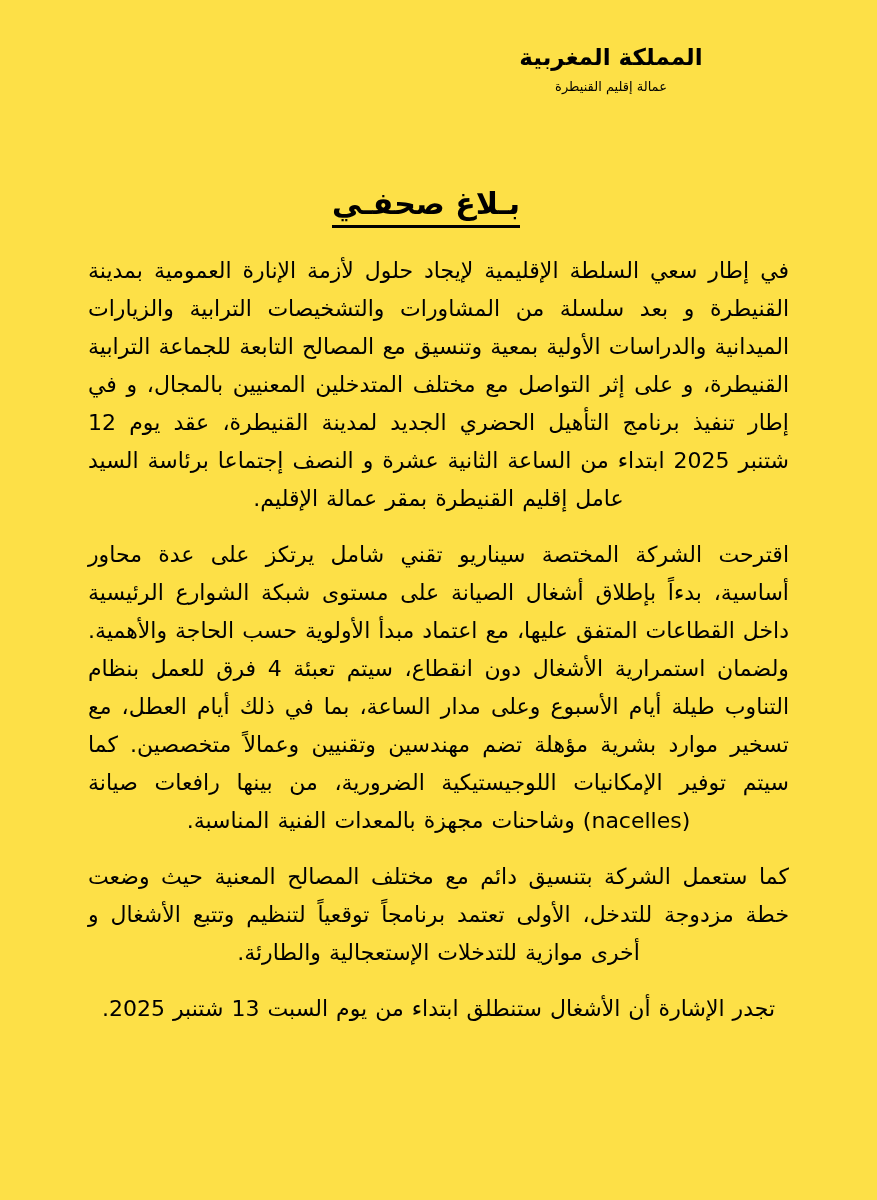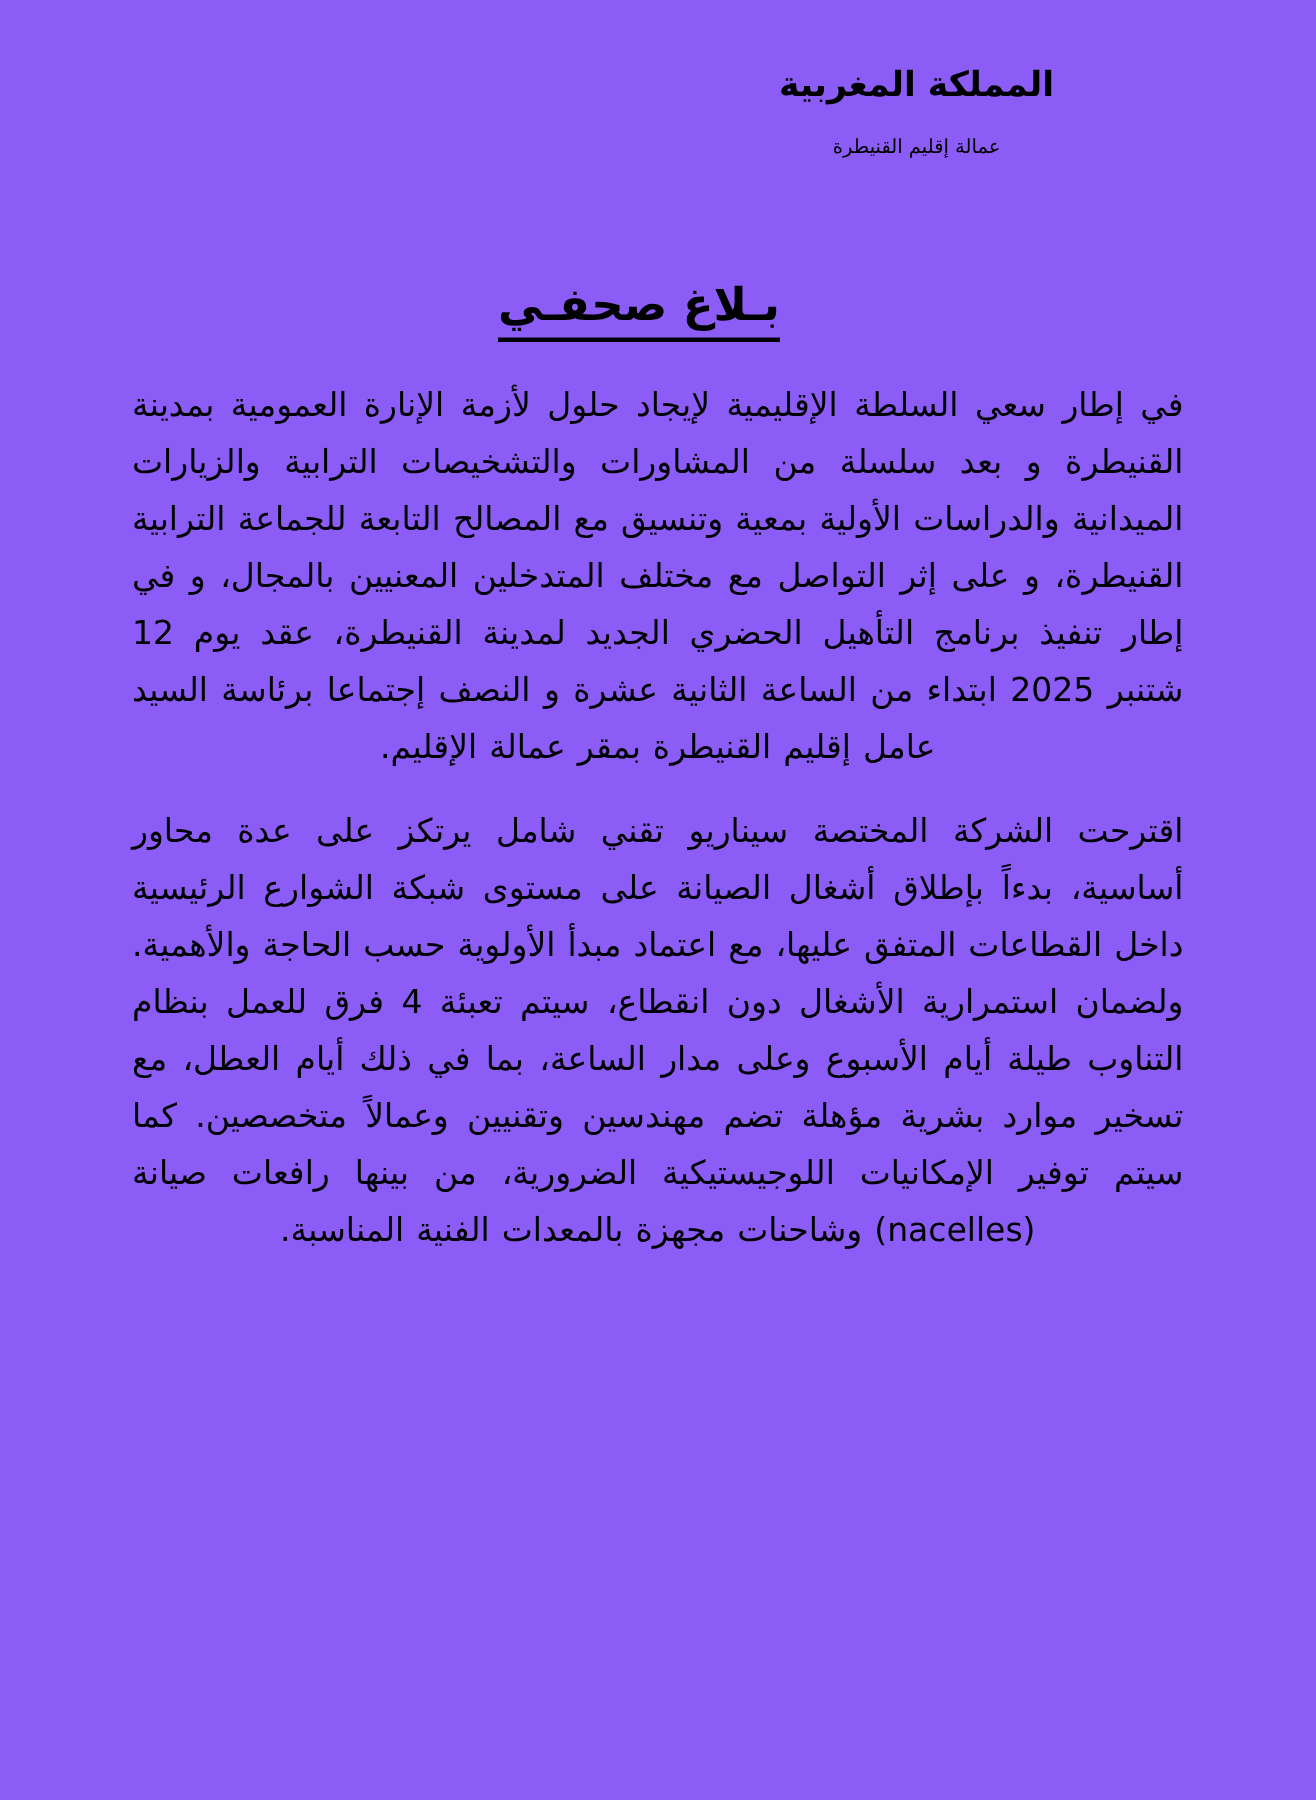--- a/index.html
+++ b/index.html
@@ -15,21 +15,21 @@
     color: #000000;
     overflow: hidden;
     position: relative;
   }
 
   .page {
     width: 877px;
     height: 1200px;
     box-sizing: border-box;
     padding: 0;
-    background: #8b5cf6;
+    background: #fde047;
     position: relative;
   }
 
   
   .letterhead {
     position: absolute;
     top: 42px;
     right: 56px;
     width: 420px;
     text-align: center;
@@ -45,21 +45,21 @@
   .lh-line2 {
     font-size: 21px;
     font-weight: bold;
     line-height: 1.35;
     white-space: nowrap;
   }
   .lh-line3 {
     font-size: 13px;
     font-weight: normal;
     line-height: 1.5;
-    margin-top: 16px;
+    margin-top: 4px;
     white-space: nowrap;
   }
 
   
   .doc-title-wrap {
     position: absolute;
     top: 186px;
     left: 0;
     width: 852px;
     text-align: center;
@@ -107,16 +107,18 @@
   <div class="doc-title-wrap">
     <span class="doc-title">بـلاغ صحفـي</span>
   </div>
 
   <div class="body-text">
     <p class="para centered-last">في إطار سعي السلطة الإقليمية لإيجاد حلول لأزمة الإنارة العمومية بمدينة القنيطرة و بعد  سلسلة من المشاورات والتشخيصات الترابية والزيارات الميدانية والدراسات الأولية بمعية وتنسيق مع المصالح التابعة للجماعة الترابية القنيطرة، و على إثر التواصل مع مختلف المتدخلين المعنيين بالمجال، و في إطار تنفيذ برنامج التأهيل الحضري الجديد لمدينة القنيطرة، عقد يوم 12 شتنبر 2025 ابتداء من الساعة الثانية عشرة و النصف إجتماعا برئاسة السيد عامل إقليم القنيطرة بمقر عمالة الإقليم.</p>
 
 
     <p class="para centered-last">اقترحت الشركة المختصة سيناريو تقني شامل يرتكز على عدة محاور أساسية، بدءاً بإطلاق أشغال الصيانة على مستوى شبكة الشوارع الرئيسية داخل القطاعات المتفق عليها، مع اعتماد مبدأ الأولوية حسب الحاجة والأهمية. ولضمان استمرارية الأشغال دون انقطاع، سيتم تعبئة 4 فرق للعمل بنظام التناوب طيلة أيام الأسبوع وعلى مدار الساعة، بما في ذلك أيام العطل، مع تسخير موارد بشرية مؤهلة تضم مهندسين وتقنيين وعمالاً متخصصين. كما سيتم توفير الإمكانيات اللوجيستيكية الضرورية، من بينها رافعات صيانة (nacelles) وشاحنات مجهزة بالمعدات الفنية المناسبة.</p>
 
+    <p class="para centered-last">كما ستعمل الشركة بتنسيق دائم مع مختلف المصالح المعنية حيث وضعت خطة مزدوجة للتدخل، الأولى تعتمد برنامجاً توقعياً لتنظيم وتتبع الأشغال و أخرى موازية للتدخلات الإستعجالية والطارئة.</p>
 
+    <p class="para centered-last">تجدر الإشارة أن الأشغال ستنطلق ابتداء من يوم السبت 13 شتنبر 2025.</p>
   </div>
 
 </div>
 
 </body></html>

